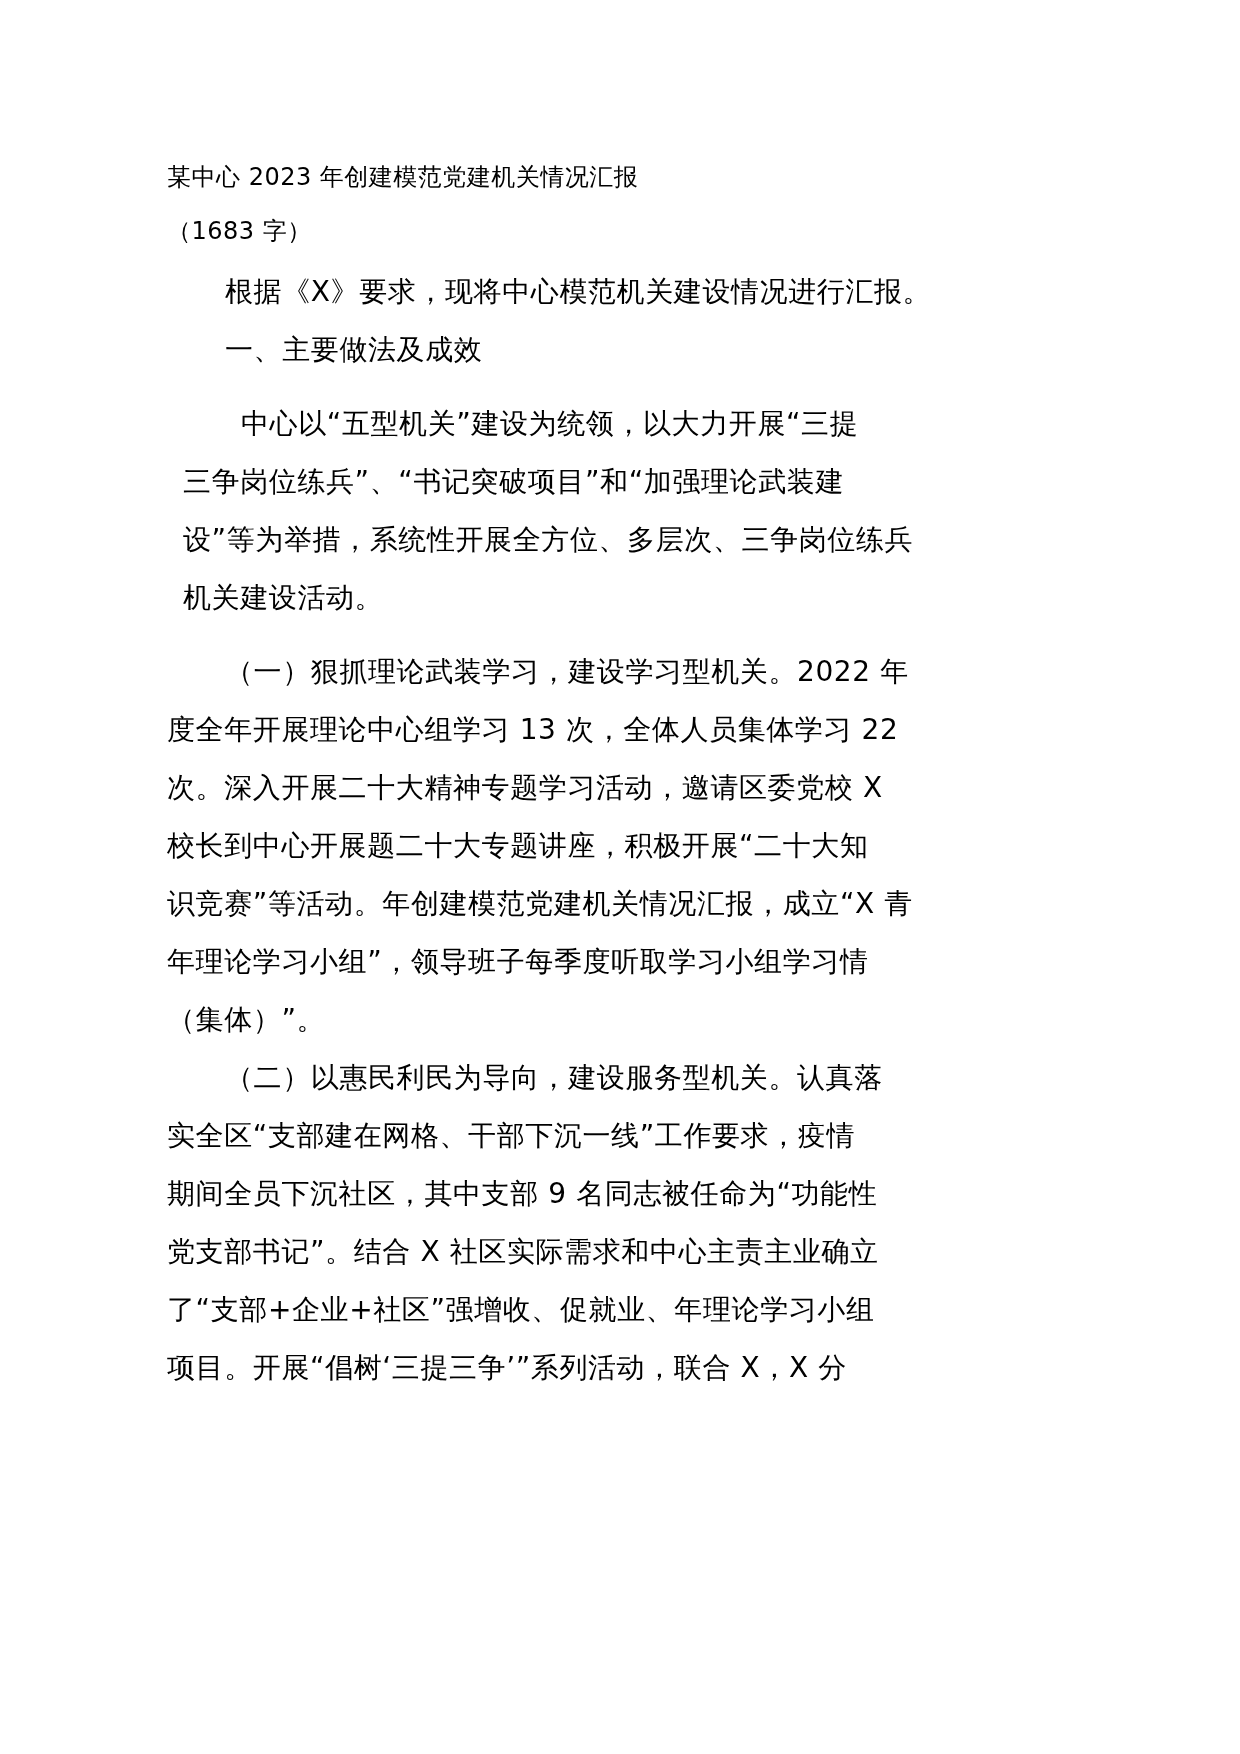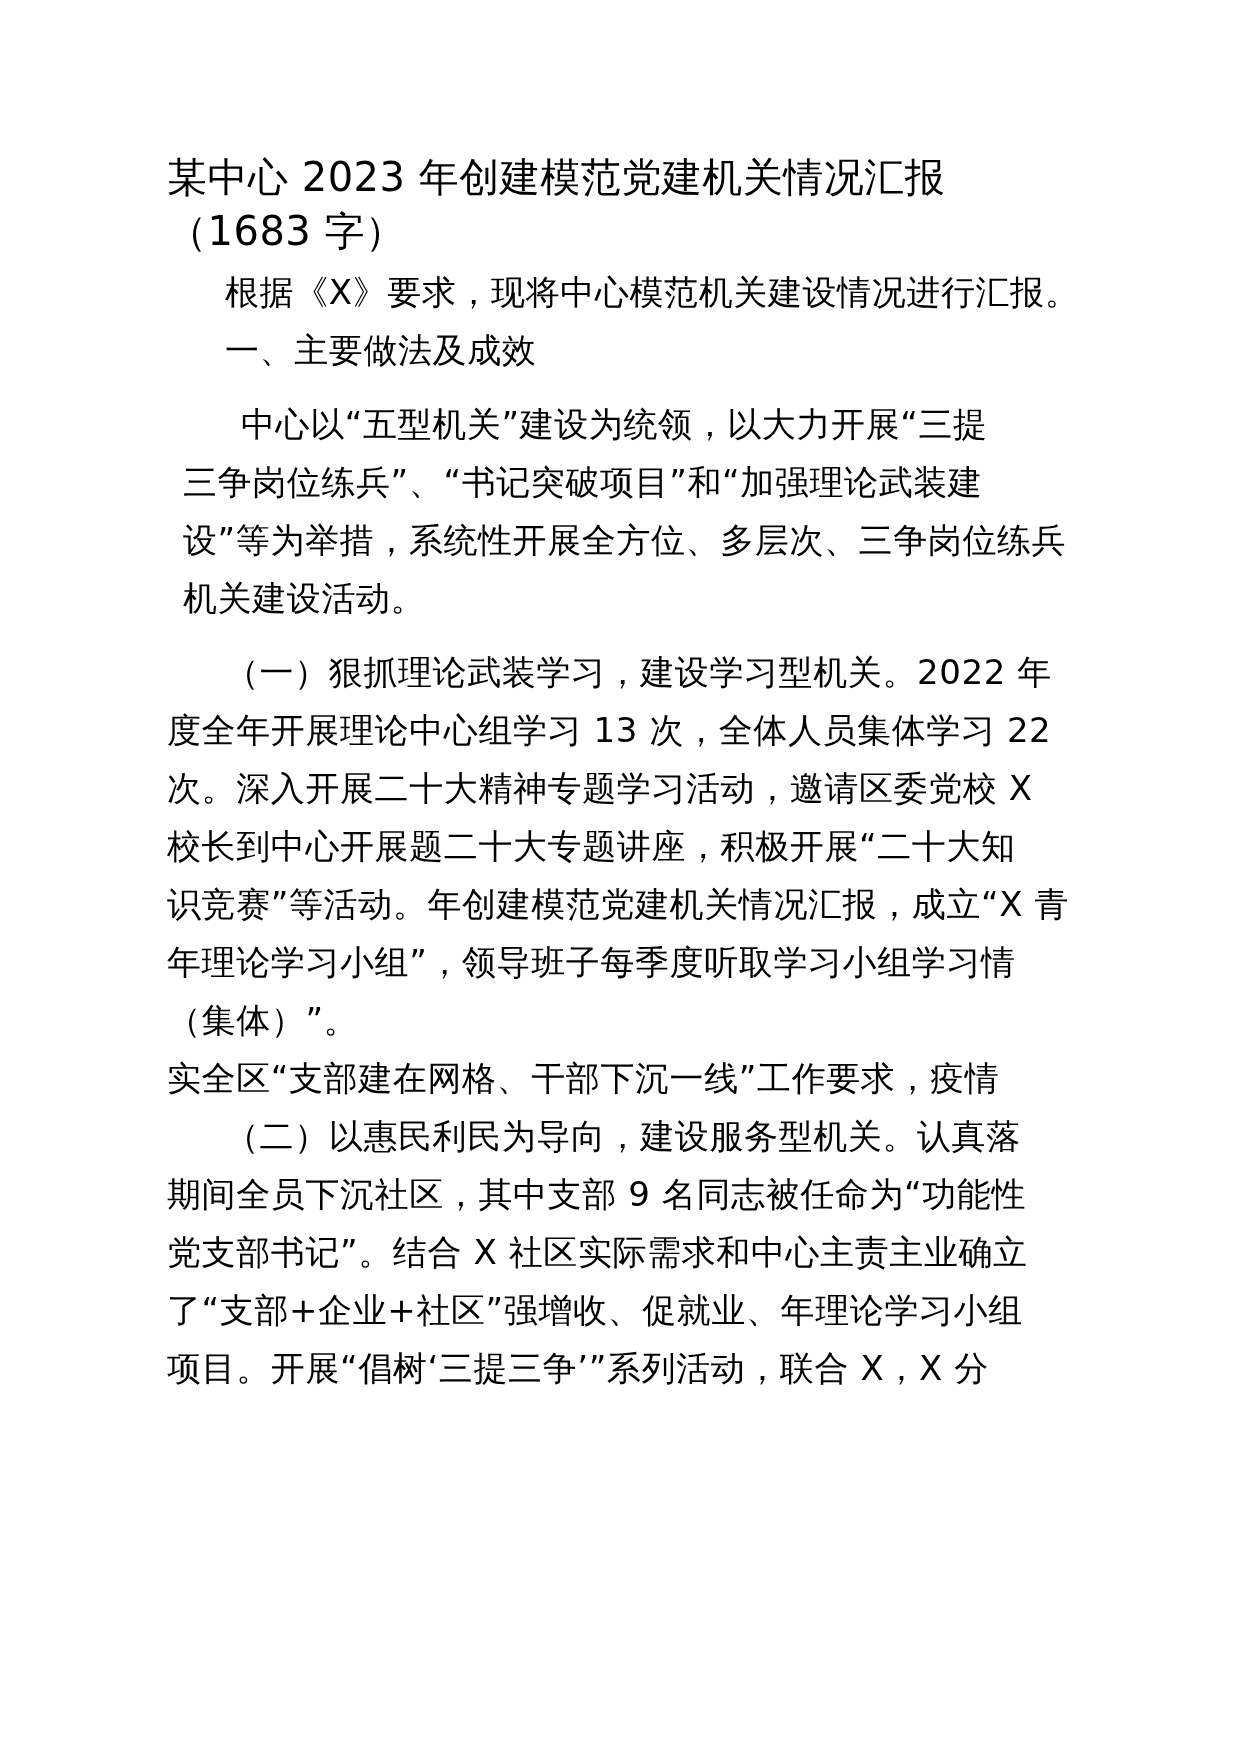--- a/index.html
+++ b/index.html
@@ -15,34 +15,34 @@
       font-family: "DejaVu Sans", "Liberation Sans", sans-serif;
       color: #000000;
     }
     .page {
       position: absolute;
       left: 167px;
       top: 150px;
       width: 780px;
     }
     .title {
-      font-size: 40px;
+      font-size: 24px;
       line-height: 54px;
       margin: 0;
       font-weight: normal;
       letter-spacing: 0.5px;
       white-space: nowrap;
     }
     .title-line {
       display: block;
       height: 54px;
     }
     .line {
       display: block;
-      font-size: 34px;
+      font-size: 28px;
       line-height: 58px;
       height: 58px;
       white-space: nowrap;
       letter-spacing: 0.6px;
     }
     .indent {
       padding-left: 58px;
     }
     .body-block {
       margin-top: 5px;
@@ -78,21 +78,21 @@
       <span class="line indent">（一）狠抓理论武装学习，建设学习型机关。2022 年</span>
       <span class="line">度全年开展理论中心组学习 13 次，全体人员集体学习 22</span>
       <span class="line">次。深入开展二十大精神专题学习活动，邀请区委党校 X</span>
       <span class="line">校长到中心开展题二十大专题讲座，积极开展“二十大知</span>
       <span class="line">识竞赛”等活动。年创建模范党建机关情况汇报，成立“X 青</span>
       <span class="line">年理论学习小组”，领导班子每季度听取学习小组学习情</span>
       <span class="line">（集体）”。</span>
     </p>
 
     <p style="margin:0">
+      <span class="line indent">（二）以惠民利民为导向，建设服务型机关。认真落</span>
       <span class="line">实全区“支部建在网格、干部下沉一线”工作要求，疫情</span>
-      <span class="line indent">（二）以惠民利民为导向，建设服务型机关。认真落</span>
       <span class="line">期间全员下沉社区，其中支部 9 名同志被任命为“功能性</span>
       <span class="line">党支部书记”。结合 X 社区实际需求和中心主责主业确立</span>
       <span class="line">了“支部+企业+社区”强增收、促就业、年理论学习小组</span>
       <span class="line">项目。开展“倡树‘三提三争’”系列活动，联合 X，X 分</span>
     </p>
   </div>
 </div>
 
 </body></html>

